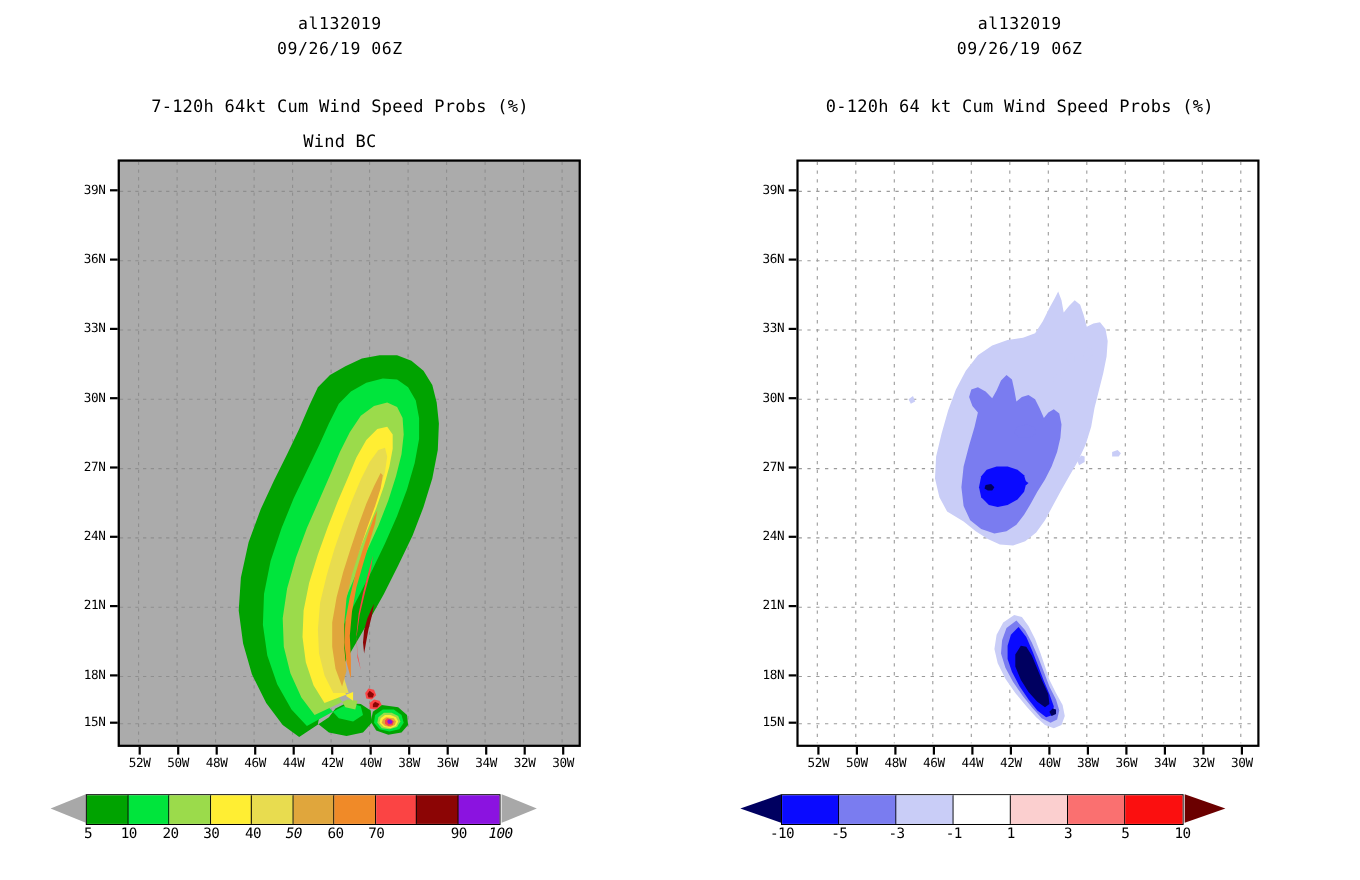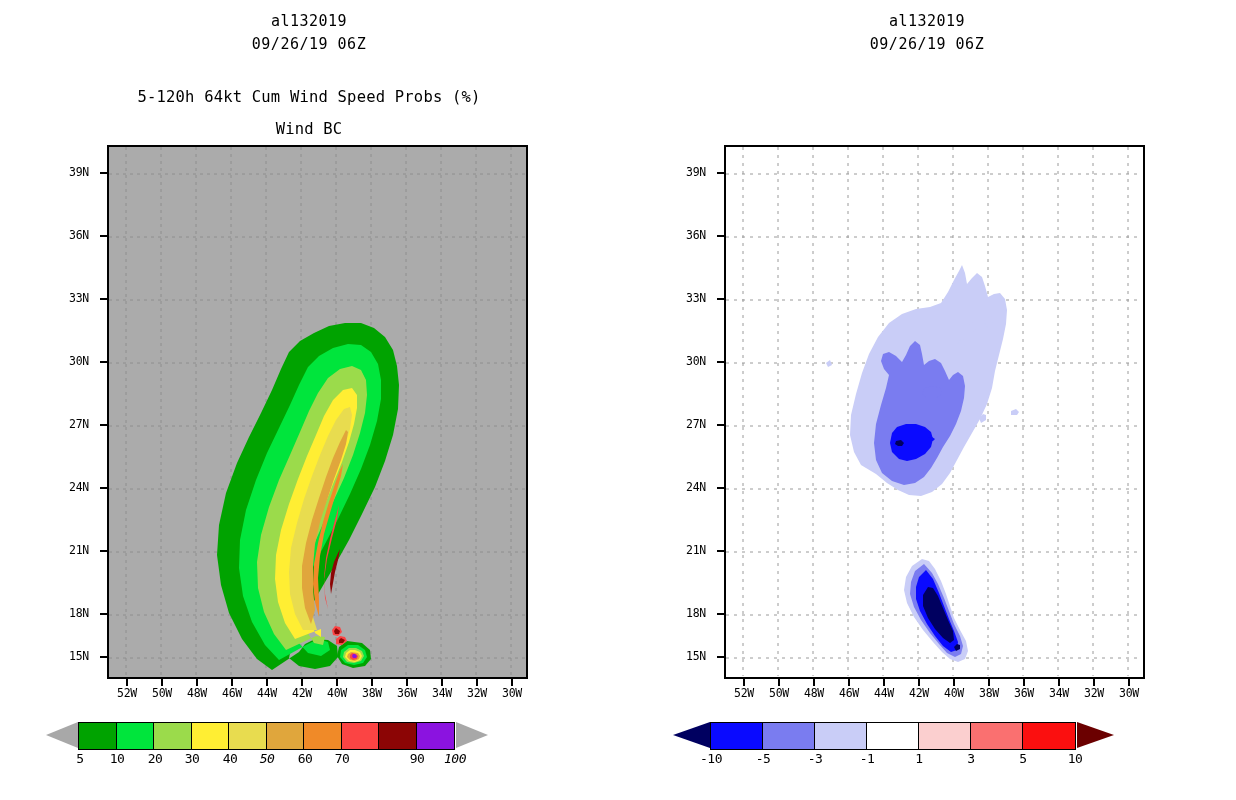--- a/index.html
+++ b/index.html
@@ -22,42 +22,42 @@
   #frame-right{left:106px;top:145px;width:421px;height:534px;background:#ffffff;}
 
   .plotclip{position:absolute;left:0;top:0;right:0;bottom:0;overflow:hidden;}
 
   
   .tick{position:absolute;background:#000;}
   .tick-x{width:1.5px;height:7px;}
   .tick-y{height:1.5px;width:7px;}
 
   .xlab{position:absolute;font-size:11.5px;text-align:center;width:40px;letter-spacing:-.3px;}
-  .ylab{position:absolute;font-size:11.5px;text-align:center;width:34px;letter-spacing:-.3px;}
+  .ylab{position:absolute;font-size:11.5px;text-align:right;width:34px;letter-spacing:-.3px;}
 
   
   .cbwrap{position:absolute;height:60px;}
   #cb-left{left:0px;top:715px;width:618px;}
   #cb-right{left:0px;top:715px;width:618px;}
   .cbbar{position:absolute;top:7px;height:26px;display:flex;border:1.5px solid #000;box-sizing:content-box;}
   .cbcell{height:100%;border-right:1.5px solid #000;box-sizing:border-box;}
   .cbcell:last-child{border-right:none;}
   .cbarrow{position:absolute;top:7px;width:0;height:0;}
   .cbticklab{position:absolute;top:36px;font-size:13px;text-align:center;width:46px;letter-spacing:-.5px;}
 
   svg{display:block;}
 </style>
 </head>
 <body>
 
 <div class="panel" id="panel-left">
 
   <div class="titleblock t-id">al132019</div>
   <div class="titleblock t-date">09/26/19 06Z</div>
-  <div class="titleblock t-main">5-120h 64kt Cum Wind Speed Probs (%)</div>
+  <div class="titleblock t-main">7-120h 64kt Cum Wind Speed Probs (%)</div>
   <div class="titleblock t-sub">Wind BC</div>
 
   <div class="plotframe" id="frame-left">
     <div class="plotclip">
       <svg width="416" height="529" viewBox="0 0 416 529">
 
         <g stroke="#8e8e8e" stroke-width="1" stroke-dasharray="3,4">
           <line x1="17" y1="0" x2="17" y2="529"></line>
           <line x1="52" y1="0" x2="52" y2="529"></line>
           <line x1="87" y1="0" x2="87" y2="529"></line>
@@ -239,20 +239,21 @@
     <div class="cbticklab" style="left:357px;margin-top:48px;">80</div>
     <div class="cbticklab" style="left:394px;">90</div>
     <div class="cbticklab" style="left:432px;font-style:italic;">100</div>
   </div>
 </div>
 
 <div class="panel" id="panel-right">
 
   <div class="titleblock t-id">al132019</div>
   <div class="titleblock t-date">09/26/19 06Z</div>
+  <div class="titleblock t-main">0-120h 64 kt Cum Wind Speed Probs (%)</div>
 
   <div class="plotframe" id="frame-right">
     <div class="plotclip">
       <svg width="416" height="529" viewBox="0 0 416 529">
         <g stroke="#9a9a9a" stroke-width="1" stroke-dasharray="3,5">
           <line x1="17" y1="0" x2="17" y2="529"></line>
           <line x1="52" y1="0" x2="52" y2="529"></line>
           <line x1="87" y1="0" x2="87" y2="529"></line>
           <line x1="122" y1="0" x2="122" y2="529"></line>
           <line x1="157" y1="0" x2="157" y2="529"></line>

